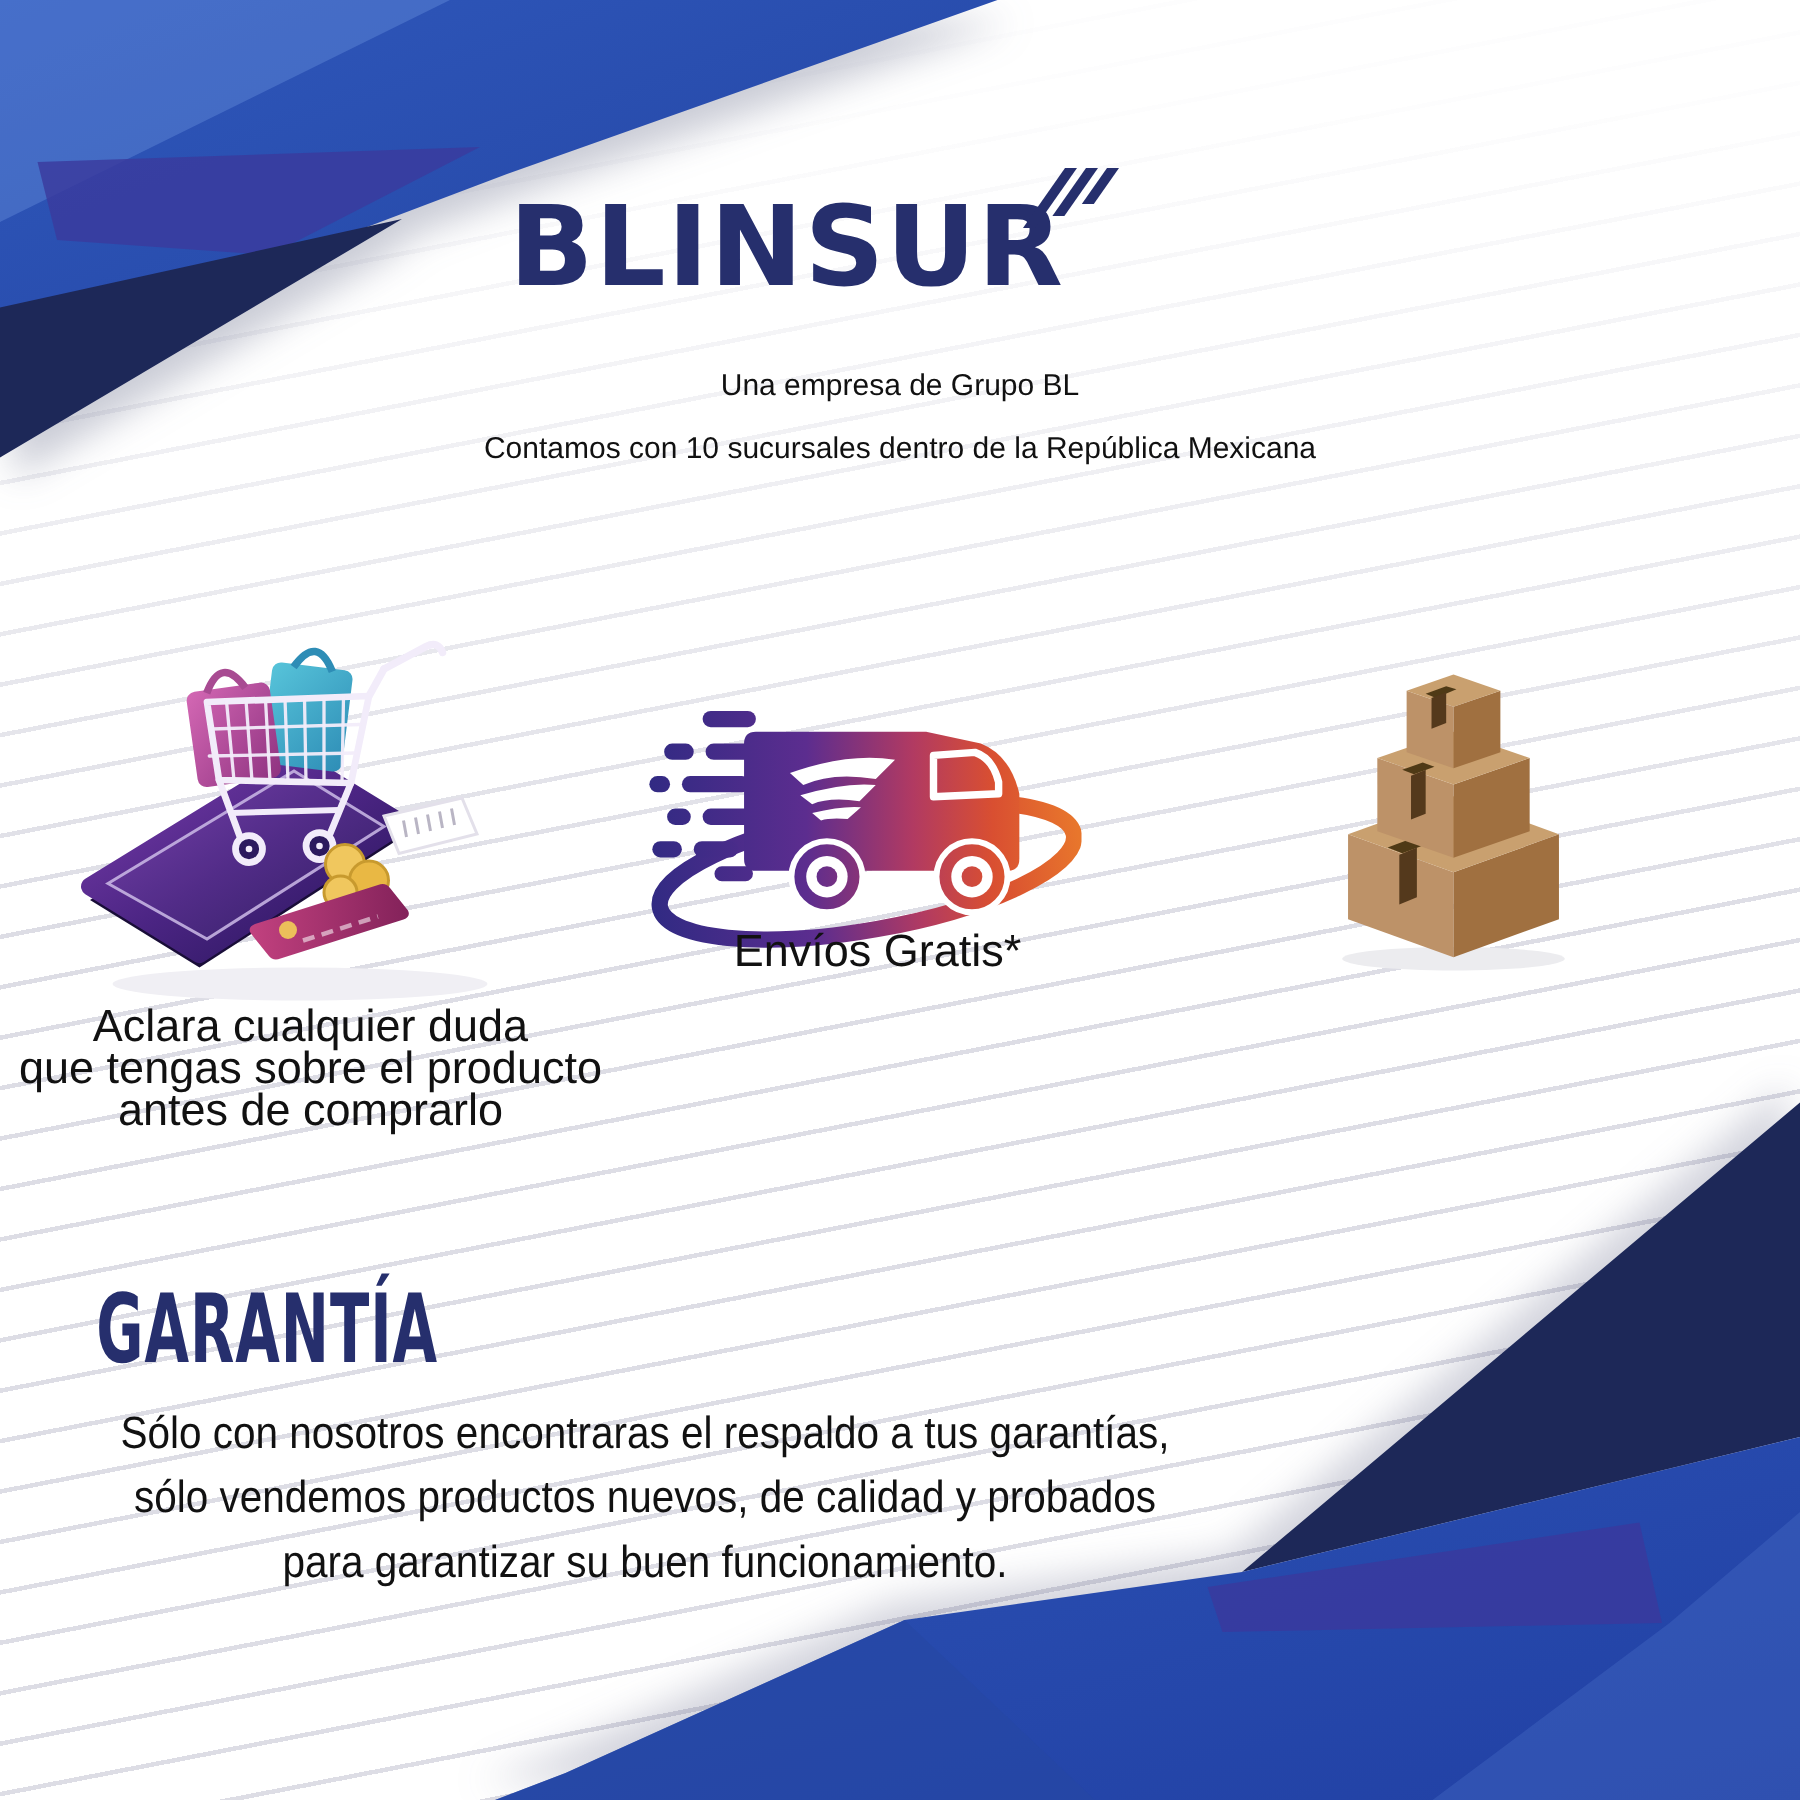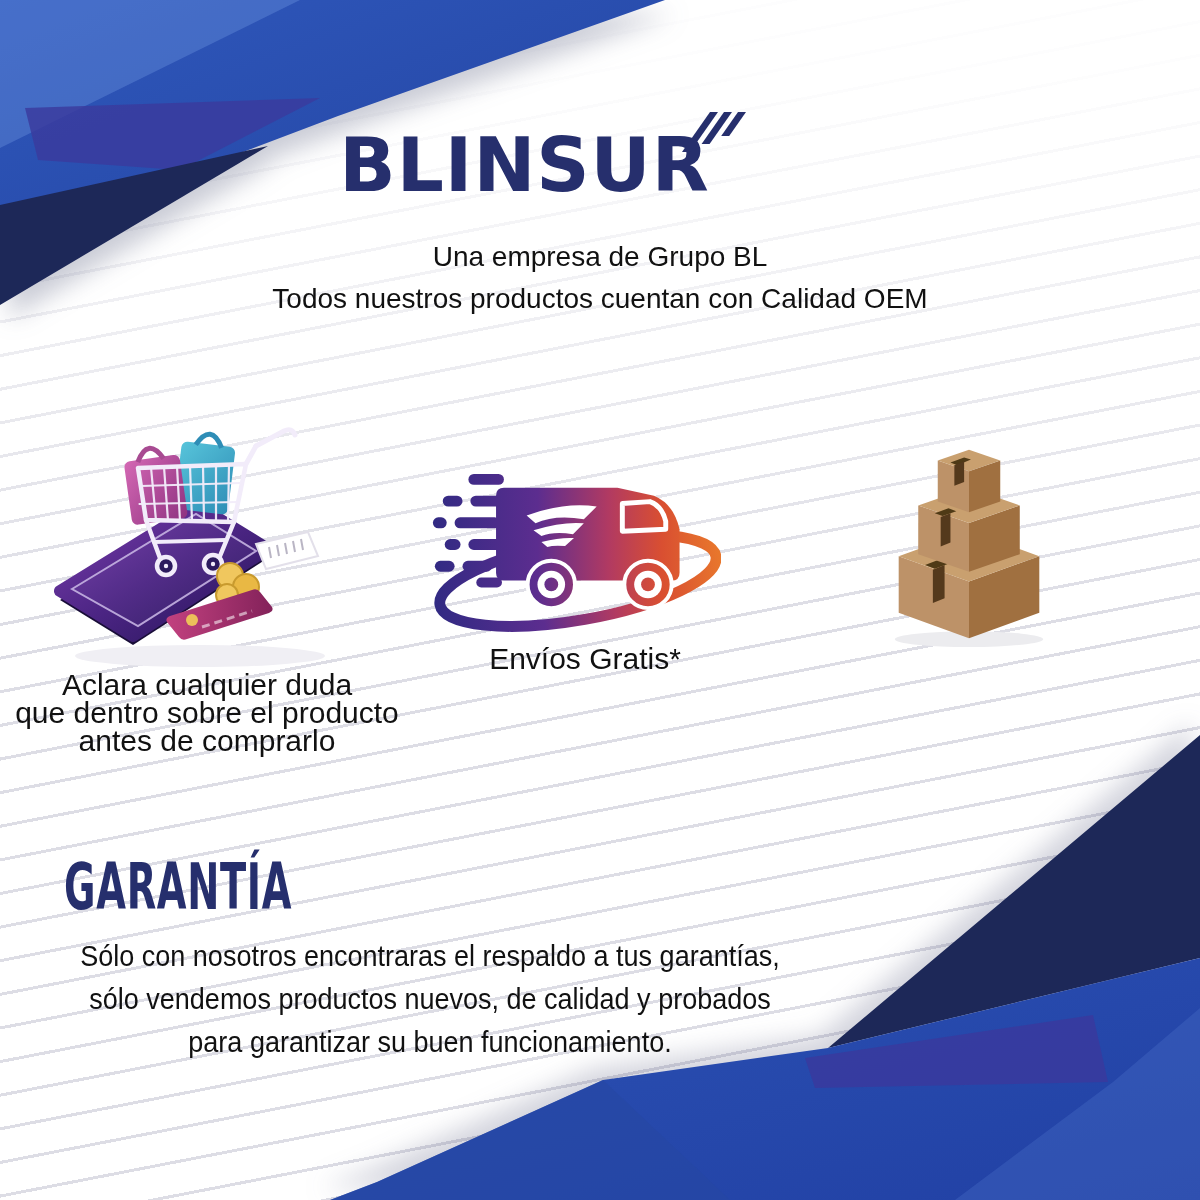--- a/index.html
+++ b/index.html
@@ -22,32 +22,32 @@
   .deco-br{position:absolute;right:0;bottom:0;filter:drop-shadow(-9px -12px 12px rgba(80,85,120,.25));}
 
   .logo-wrap{position:absolute;top:122px;left:0;width:1049px;text-align:center;}
   .logo{
     position:relative;display:inline-block;font-weight:bold;font-size:74px;
     letter-spacing:1px;color:#262f6d;font-family:"DejaVu Sans", sans-serif;
   }
   .logo-slashes{position:absolute;top:-12px;right:-38px;}
 
   .intro{position:absolute;top:236px;left:0;width:1200px;text-align:center;
-    font-size:28px;line-height:42px;color:#111;}
+    font-size:20px;line-height:42px;color:#111;}
   .intro div{white-space:nowrap;}
 
   .feature-icon{position:absolute;}
   #illo-shopping{left:50px;top:406px;width:330px;height:265px;}
   #illo-truck{left:425px;top:446px;width:296px;height:198px;}
   #illo-boxes{left:886px;top:436px;width:166px;height:212px;}
 
   .caption{position:absolute;text-align:center;font-size:30px;color:#111;line-height:28px;}
   .caption div{white-space:nowrap;}
   #cap-1{left:12px;top:671px;width:390px;}
-  #cap-2{left:450px;top:644px;width:270px;line-height:30px;}
+  #cap-2{left:450px;top:620px;width:270px;line-height:30px;}
   #cap-3{left:733px;top:661px;width:455px;line-height:28.5px;}
 
   .warranty-title-wrap{position:absolute;top:852px;left:0;width:866px;text-align:left;}
   .warranty-title{
     display:inline-block;font-family:"DejaVu Sans", sans-serif;font-weight:bold;
     font-size:60px;color:#262f6d;letter-spacing:1px;
     transform:scaleX(.64) scaleY(1.06);transform-origin:center;
   }
   .warranty-text{position:absolute;top:934px;left:-40px;width:940px;text-align:center;
     font-size:30px;line-height:43px;color:#111;transform:scaleX(.9);transform-origin:50% 0;}
@@ -96,21 +96,21 @@
           <rect x="0" y="0" width="8" height="40"></rect>
           <rect x="14" y="0" width="8" height="32"></rect>
           <rect x="28" y="0" width="8" height="24"></rect>
         </g>
       </svg>
     </div>
   </div>
 
   <div class="intro">
     <div>Una empresa de Grupo BL</div>
-    <div>Todos nuestros productos cuentan con Calidad OEM</div>
+    <div>Contamos con 10 sucursales dentro de la República Mexicana</div>
   </div>
 
   <svg id="illo-shopping" class="feature-icon" viewBox="0 0 330 265">
     <defs>
       <linearGradient id="phoneG" x1="0" y1="0" x2="1" y2="1">
         <stop offset="0" stop-color="#7c3fae"></stop>
           <stop offset="0.5" stop-color="#4c2584"></stop>
           <stop offset="1" stop-color="#241457"></stop>
       </linearGradient>
       <linearGradient id="bagPink" x1="0" y1="0" x2="1" y2="1">
@@ -226,21 +226,21 @@
 
     <polygon points="53,24 85,35 85,77 53,66" fill="#bd9268"></polygon>
     <polygon points="117,24 85,35 85,77 117,66" fill="#a07040"></polygon>
     <polygon points="53,24 85,13 117,24 85,35" fill="#c9a06f"></polygon>
     <polygon points="66,26 80,21 87,23 73,29" fill="#4f3a16"></polygon>
     <polygon points="70,29 80,25 80,46 70,50" fill="#54391c"></polygon>
   </svg>
 
   <div id="cap-1" class="caption">
     <div>Aclara cualquier duda</div>
-    <div>que dentro sobre el producto</div>
+    <div>que tengas sobre el producto</div>
     <div>antes de comprarlo</div>
   </div>
   <div id="cap-2" class="caption">
     <div>Envíos Gratis*</div>
   </div>
 
   <div class="warranty-title-wrap">
     <span class="warranty-title">GARANTÍA</span>
   </div>
   <div class="warranty-text">

